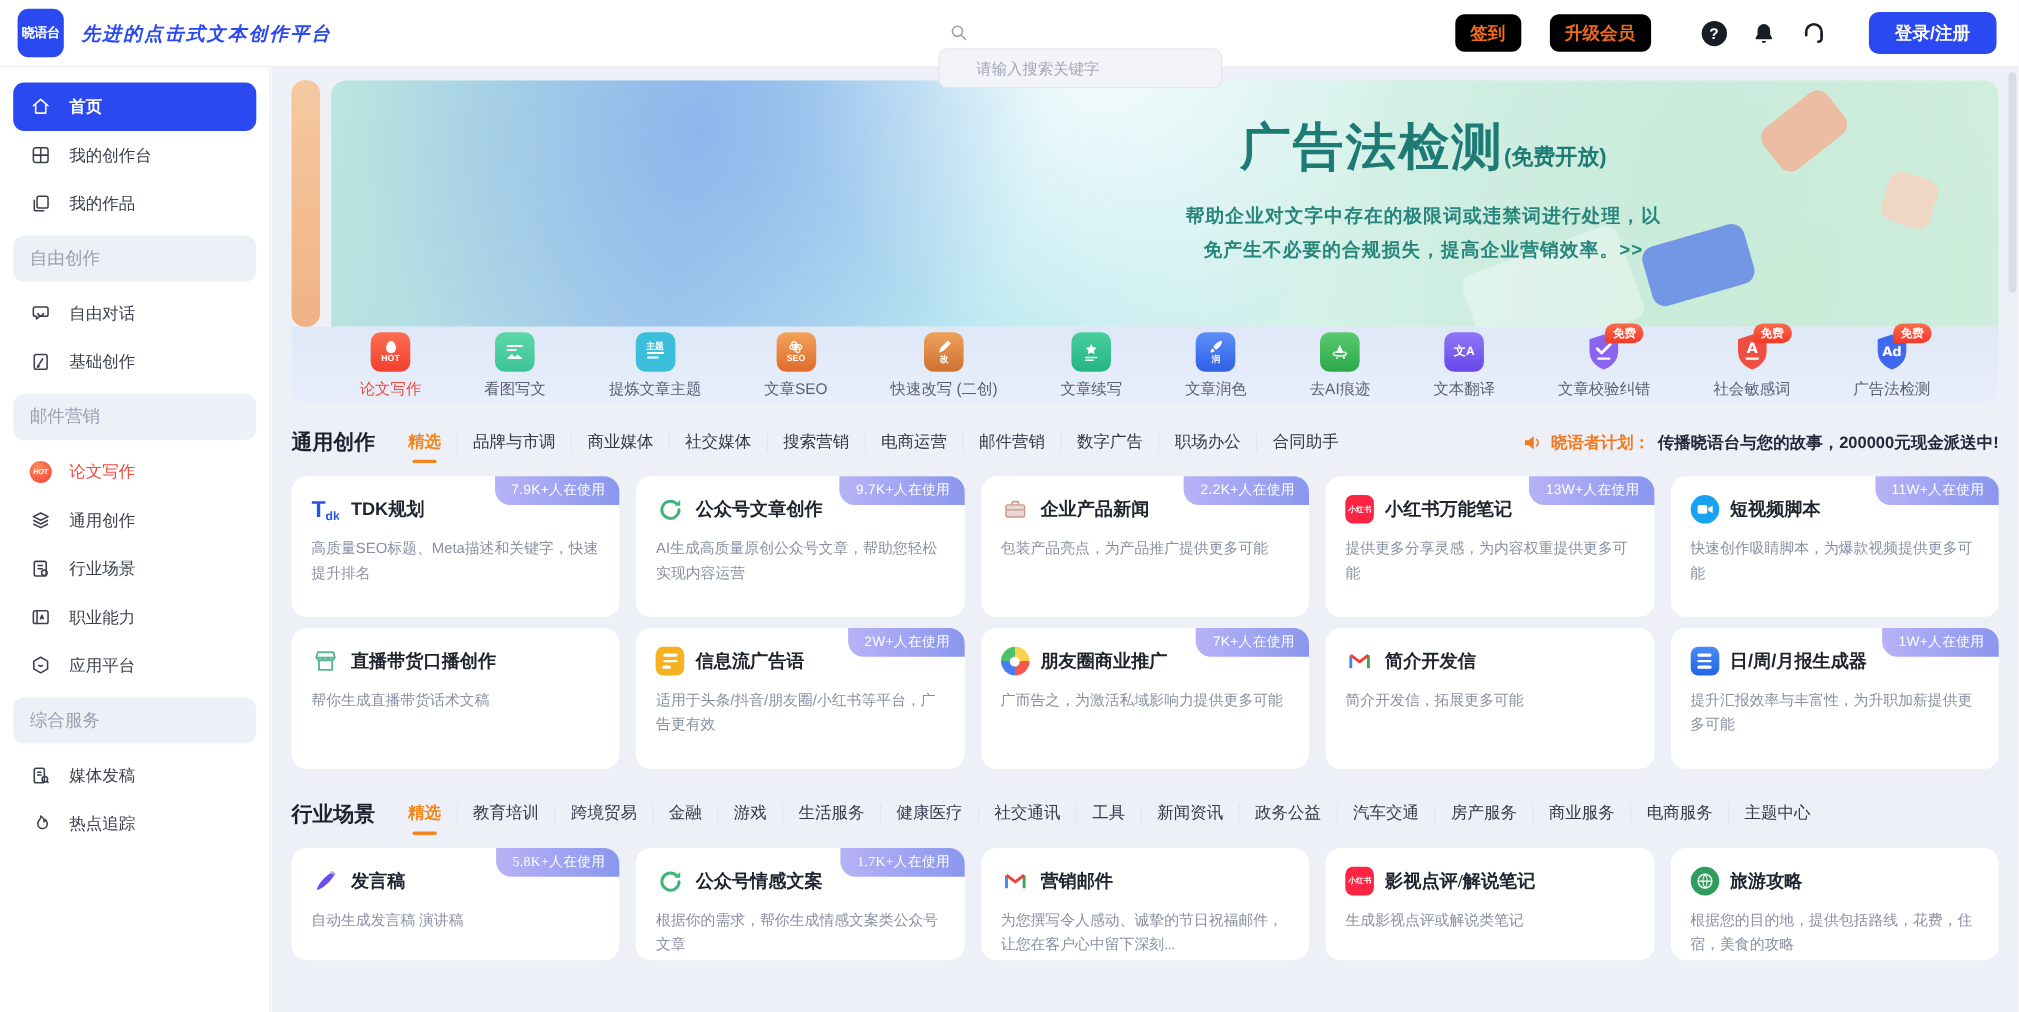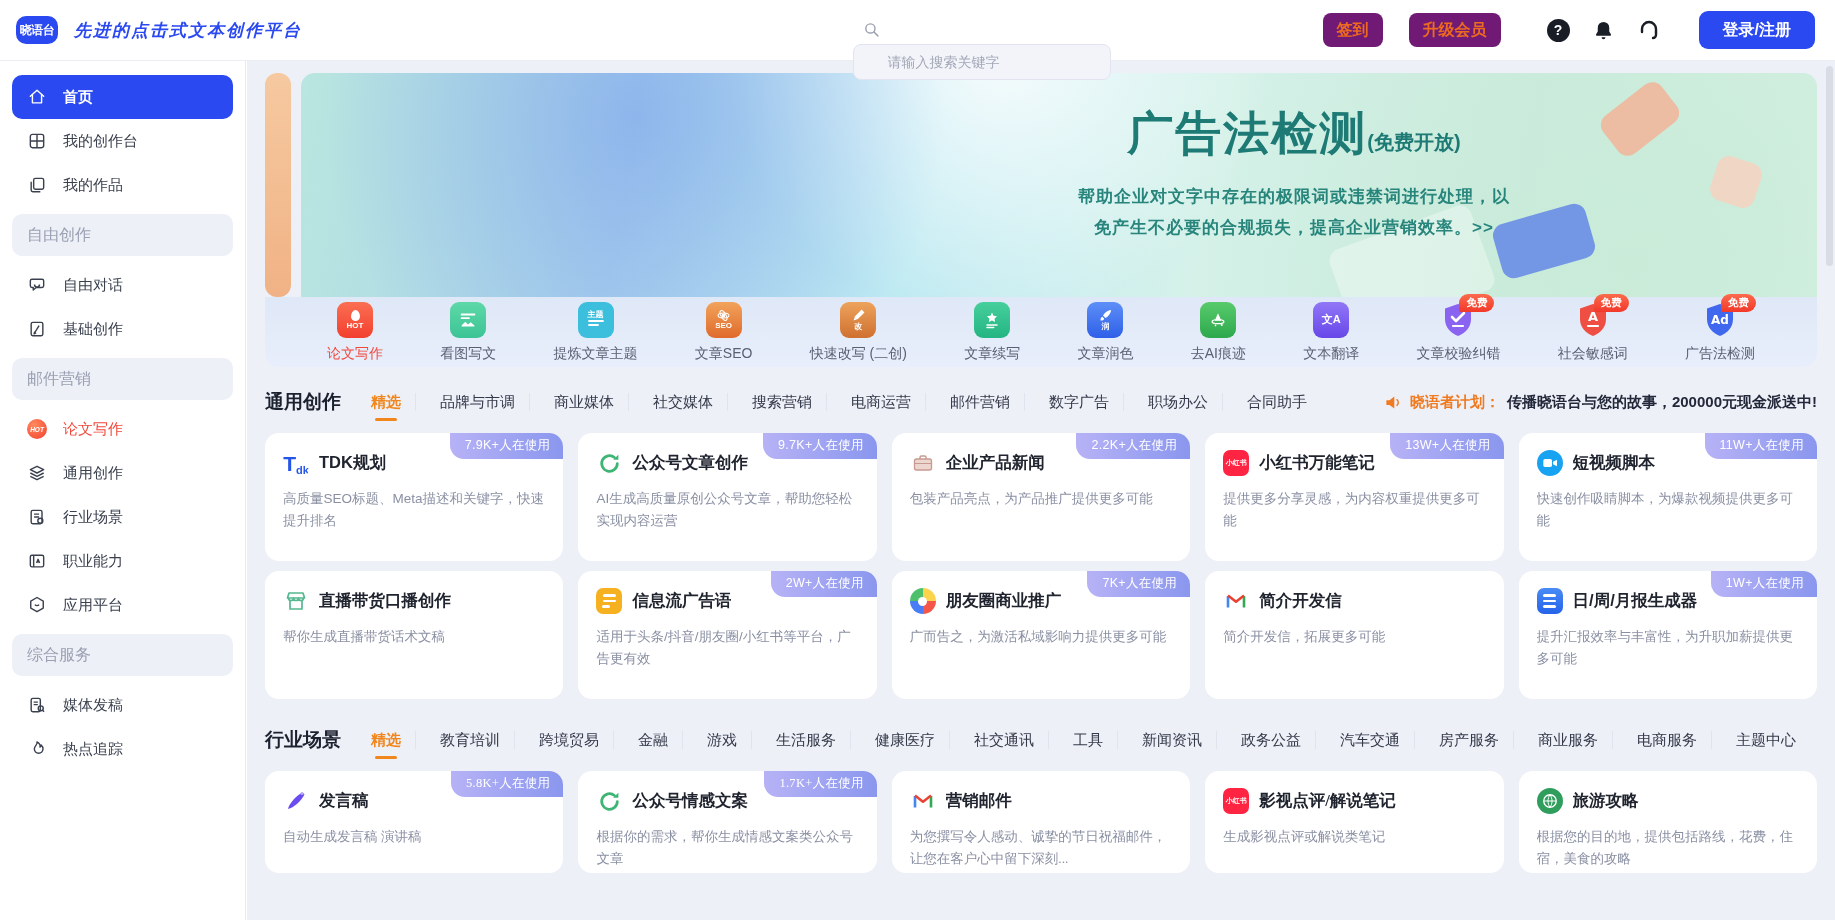--- a/index.html
+++ b/index.html
@@ -2,27 +2,27 @@
 <html><head>
 <meta charset="utf-8">
 <style>
   html,body{margin:0;padding:0;}
   body{
     width:1835px;height:920px;position:relative;overflow:hidden;background:#fff;
     font-family:"Liberation Sans","DejaVu Sans",sans-serif;color:#23283a;
   }
   
   .header{height:60px;display:flex;align-items:center;padding:0 20px 0 16px;background:#fff;border-bottom:1px solid #ecedf4;position:relative;z-index:5;}
-  .logo{width:42px;height:28px;border-radius:10px;background:#2b49f0;display:flex;align-items:center;justify-content:center;color:#fff;font-size:12px;font-weight:700;letter-spacing:-.5px;flex:none;}
+  .logo{width:42px;height:44px;border-radius:10px;background:#2b49f0;display:flex;align-items:center;justify-content:center;color:#fff;font-size:12px;font-weight:700;letter-spacing:-.5px;flex:none;}
   .tagline{margin-left:16px;color:#2b49f0;font-size:17px;font-weight:700;font-style:italic;letter-spacing:2px;white-space:nowrap;}
   .search{margin-left:auto;position:relative;width:258px;height:36px;flex:none;}
   .search input{width:100%;height:100%;box-sizing:border-box;border:1px solid #e2e4ef;background:#f3f4f9;border-radius:8px;padding:0 12px 0 34px;font-size:14px;color:#596076;outline:none;font-family:inherit;margin-top:32px;}
   .search input::placeholder{color:#a3a8b8;}
   .search .mag{position:absolute;left:10px;top:9px;}
-  .pill-btn{height:34px;border:none;border-radius:8px;background:#701a75;color:#ed6a1e;font-size:16px;font-weight:700;padding:5px 14px;cursor:pointer;font-family:Liberation Mono, monospace;white-space:nowrap;}
+  .pill-btn{height:34px;border:none;border-radius:8px;background:#000000;color:#ed6a1e;font-size:16px;font-weight:700;padding:5px 14px;cursor:pointer;font-family:Liberation Mono, monospace;white-space:nowrap;}
   .signin{margin-left:212px;}
   .upgrade{margin-left:26px;}
   .help-btn{margin-left:46px;width:23px;height:23px;border-radius:50%;background:#191d26;color:#fff;font-size:14px;font-weight:700;display:flex;align-items:center;justify-content:center;cursor:pointer;flex:none;}
   .hicon{margin-left:22px;cursor:pointer;flex:none;display:flex;}
   .login-btn{margin-left:38px;height:38px;border:none;border-radius:9px;background:#2b49f0;color:#fff;font-size:16px;font-weight:700;padding:0 24px;cursor:pointer;font-family:inherit;white-space:nowrap;}
   
   .sidebar{position:absolute;top:61px;left:0;bottom:0;width:246px;box-sizing:border-box;background:#fff;border-right:1px solid #e9eaf1;padding:14px 12px;}
   .s-item{display:flex;align-items:center;gap:16px;height:44px;padding:0 15px;border-radius:10px;font-size:15px;color:#3a404e;cursor:pointer;}
   .s-item svg{width:20px;height:20px;flex:none;}
   .s-item.active{background:#2b49f0;color:#fff;font-weight:600;}
@@ -67,21 +67,21 @@
   .q6{background:linear-gradient(180deg,#47cf9d,#23b583);}
   .q7{background:linear-gradient(180deg,#5e8ff7,#2e5fe8);}
   .q8{background:linear-gradient(180deg,#58cb6c,#2da84d);}
   .q9{background:linear-gradient(180deg,#9177f7,#6747e9);}
   .qshield{background:transparent!important;}
   .qt-mini{font-size:8px;font-weight:800;line-height:1;}
   
   .sec-head{display:flex;align-items:center;height:42px;margin-top:14px;}
   .sec-head.second{margin-top:20px;}
   .sec-title{font-size:19px;font-weight:800;color:#1c2130;margin-right:16px;white-space:nowrap;}
-  .tabs{display:flex;align-items:center;gap:10px;}
+  .tabs{display:flex;align-items:center;}
   .tab{padding:0 14px;font-size:15px;color:#333949;border-right:1px solid #e1e4ee;line-height:18px;cursor:pointer;position:relative;white-space:nowrap;}
   .tab:last-child{border-right:none;}
   .tab.active{color:#f0861c;font-weight:700;}
   .tab.active::after{content:"";position:absolute;left:50%;transform:translateX(-50%);bottom:-10px;width:22px;height:3px;border-radius:2px;background:#f0861c;}
   .announce{margin-left:auto;display:flex;align-items:center;gap:7px;font-size:15px;white-space:nowrap;}
   .announce .lbl{color:#f07a1f;font-weight:700;}
   .announce .txt{color:#23283a;font-weight:600;}
   
   .cards{display:grid;grid-template-columns:repeat(5,1fr);gap:15px;margin-top:10px;}
   .card{background:#fff;border-radius:14px;padding:17px 18px;position:relative;height:128px;box-sizing:border-box;cursor:pointer;}

